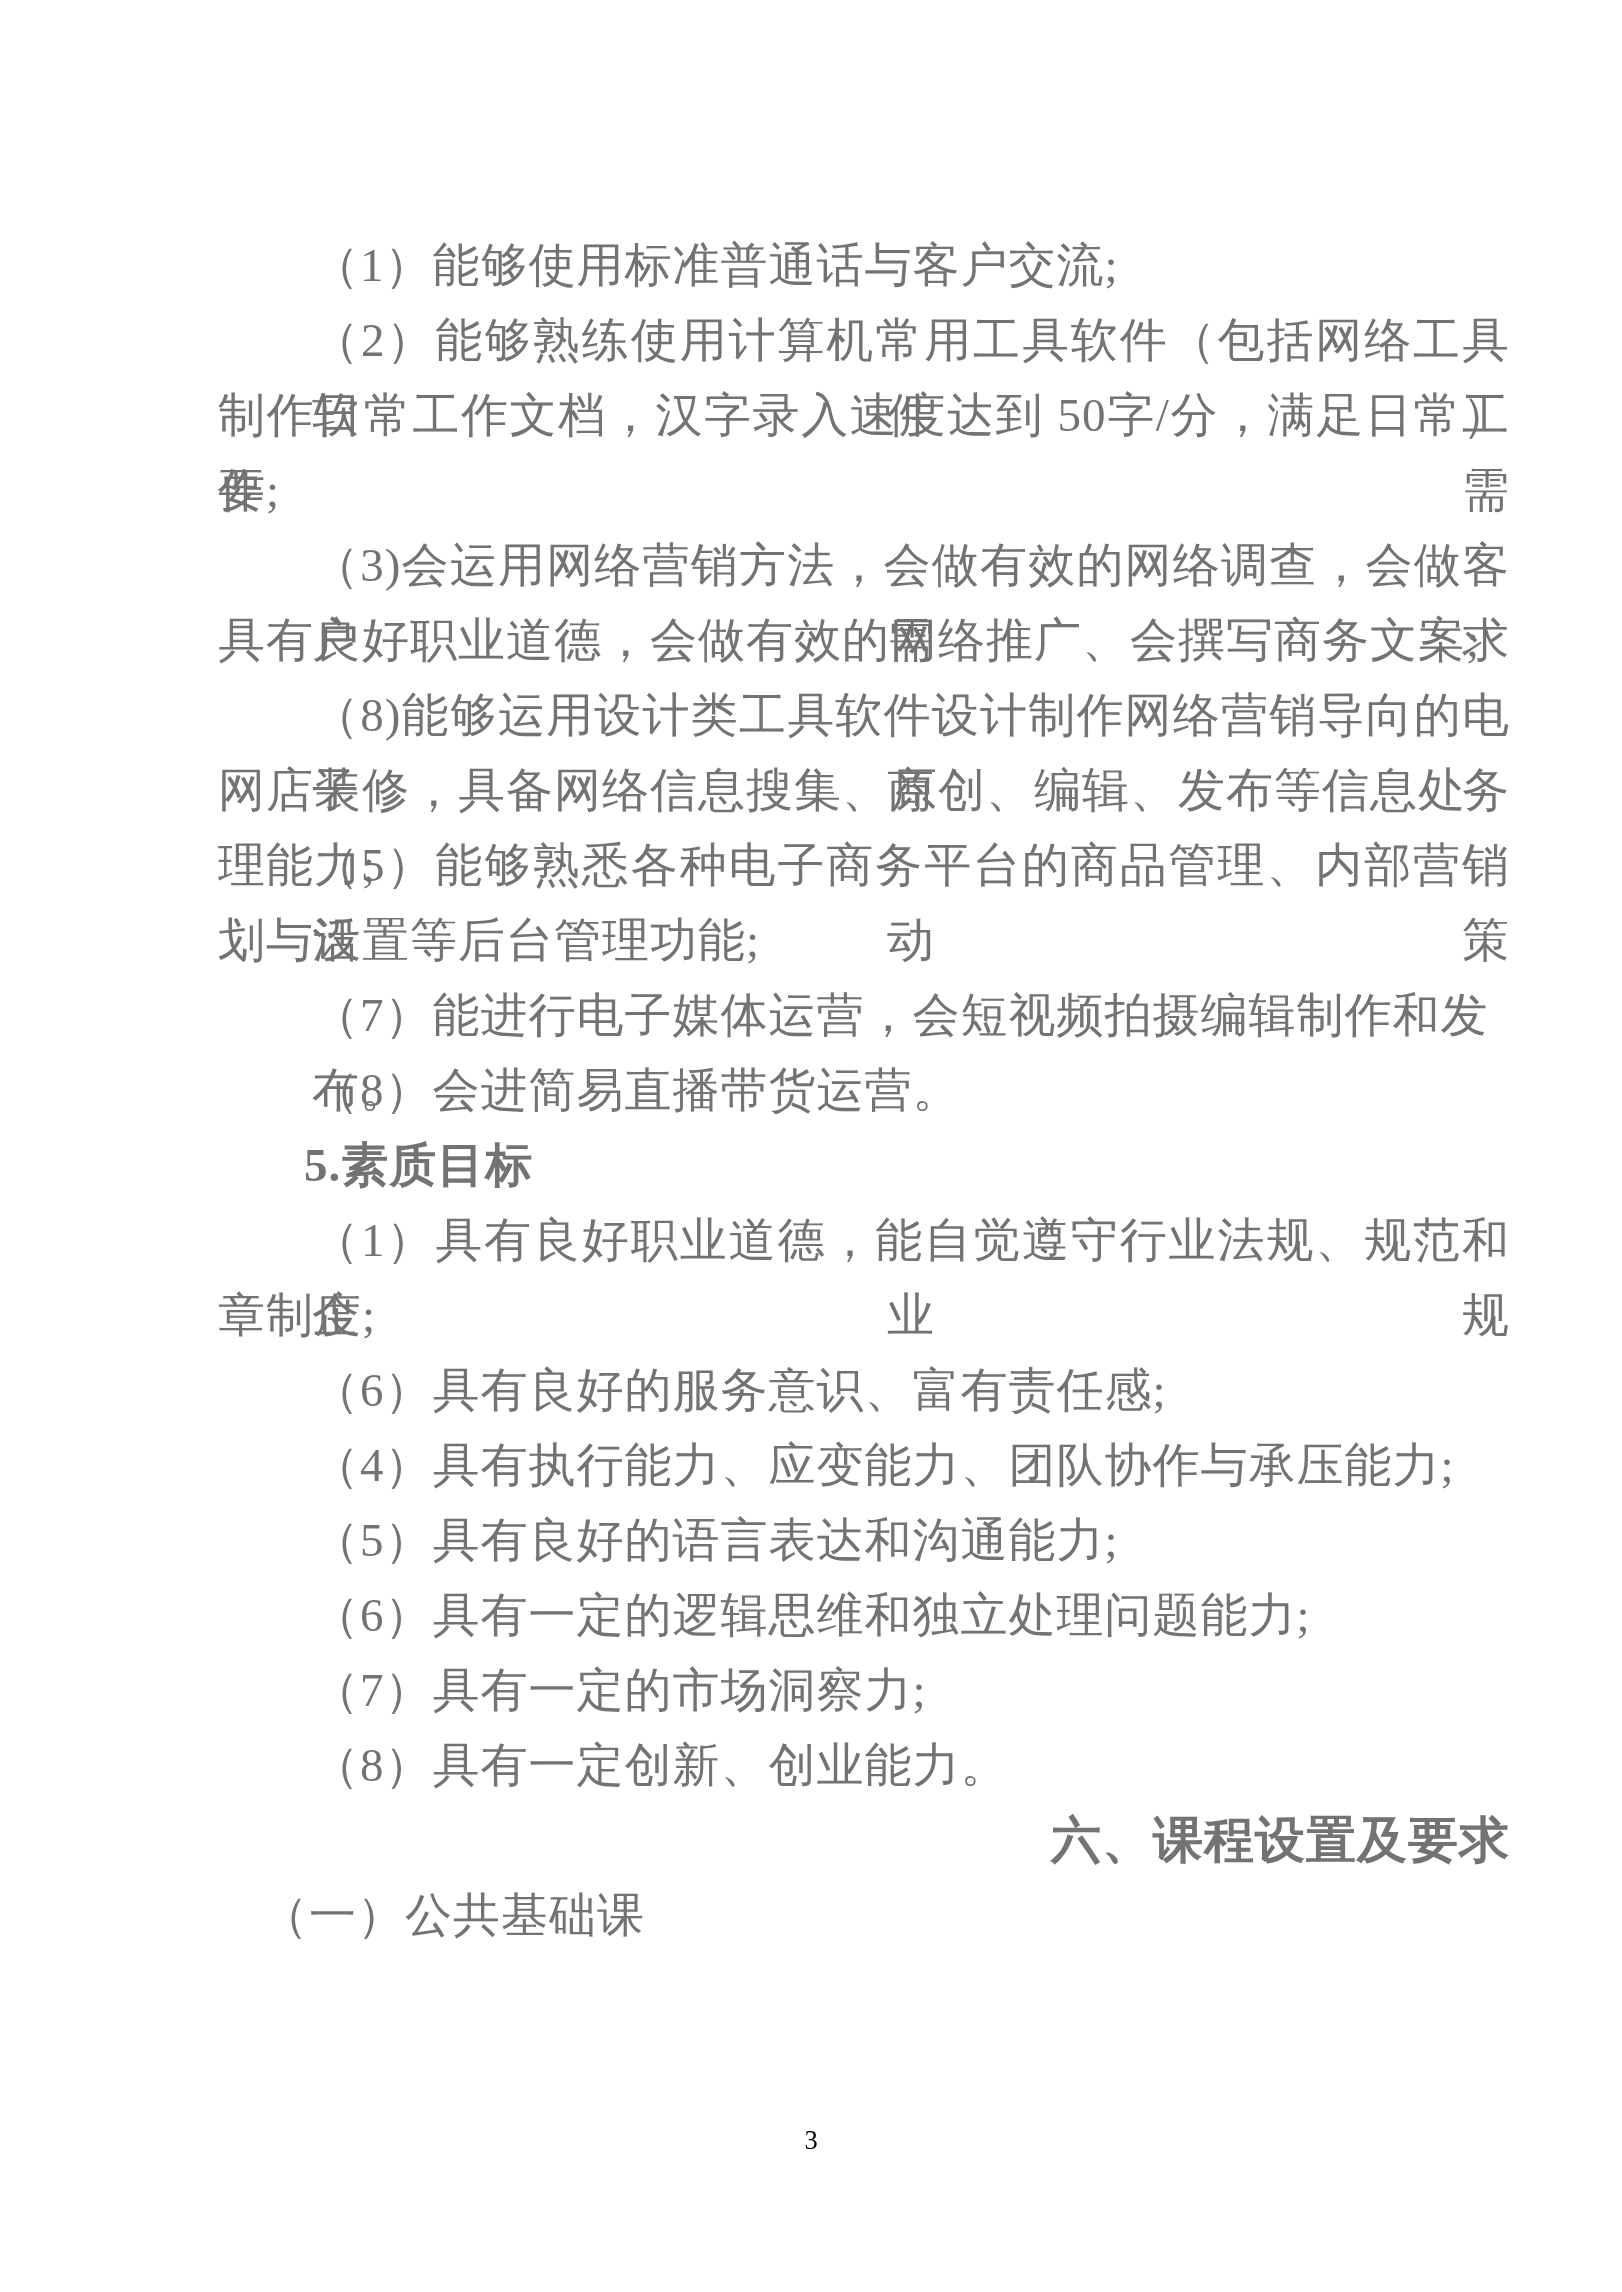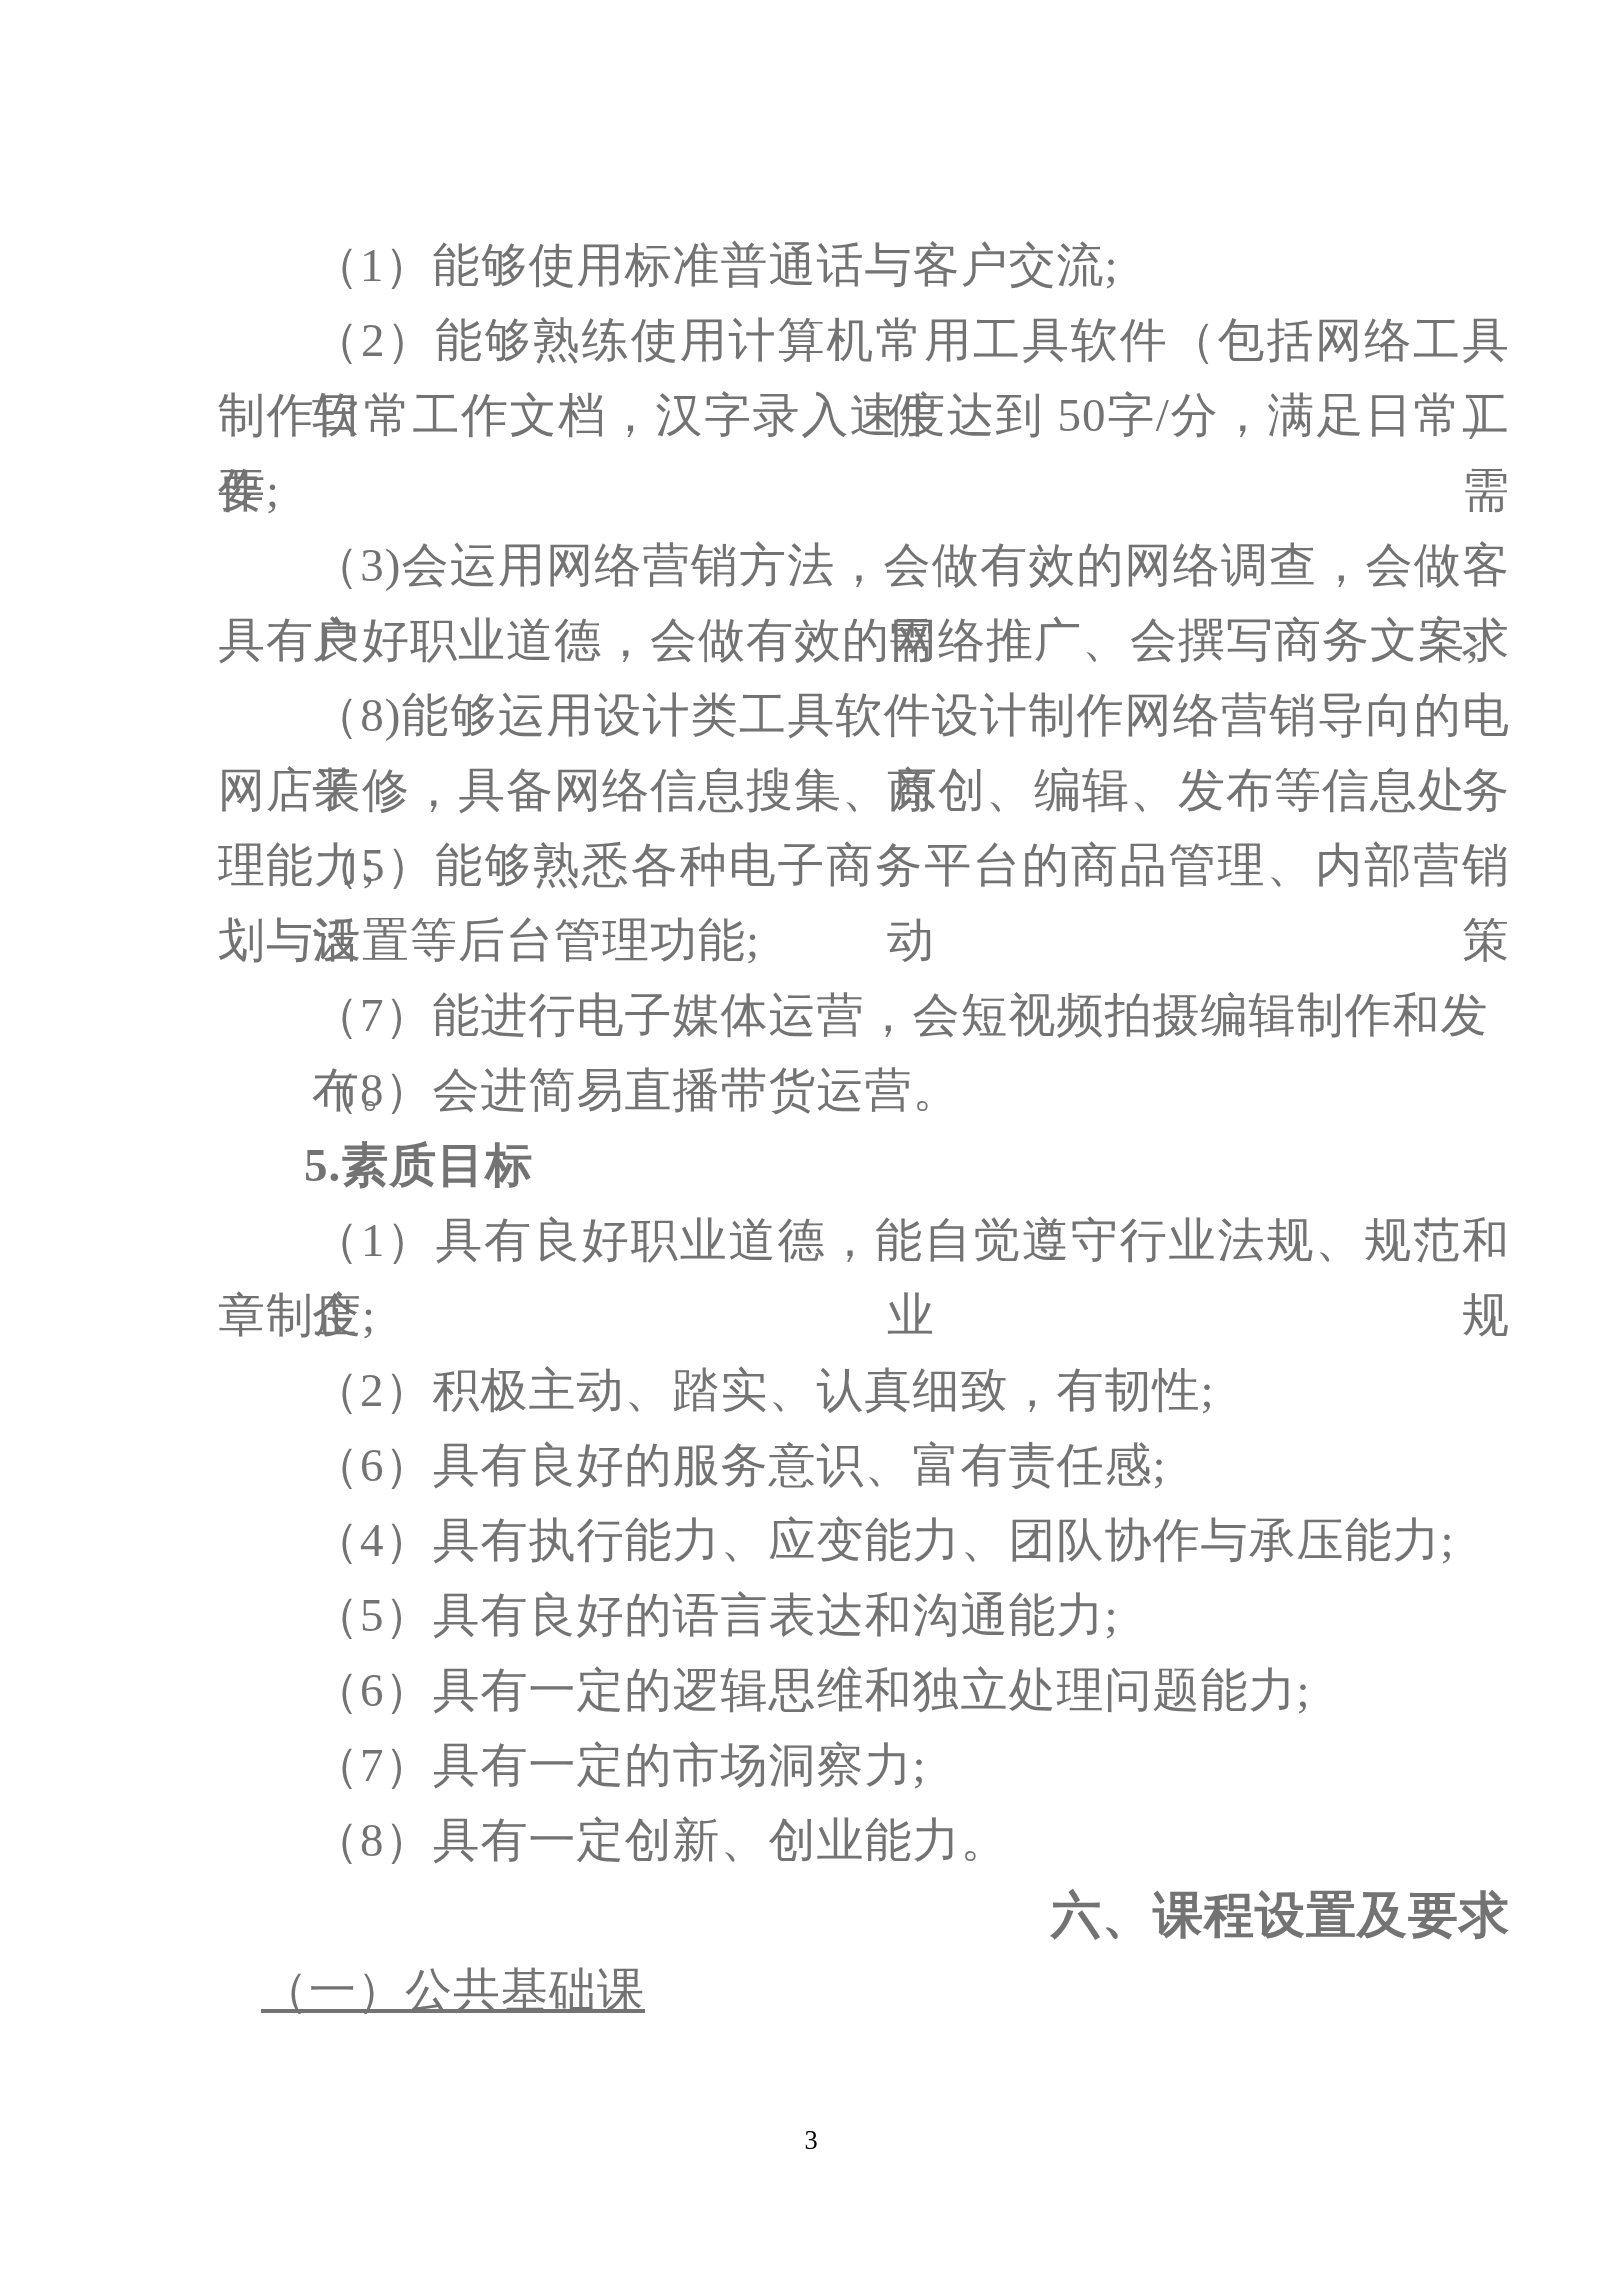--- a/index.html
+++ b/index.html
@@ -44,21 +44,20 @@
   }
   .line.section {
     font-family: "DejaVu Sans", "Liberation Sans", sans-serif;
     font-weight: bold;
     font-size: 50px;
     padding-left: 47px;
     text-align: right;
   }
   .line.kai {
     padding-left: 43px;
-    text-decoration: underline;
   }
   .page-number {
     position: absolute;
     top: 2121px;
     left: 0;
     width: 100%;
     text-align: center;
     font-family: "Liberation Serif", "DejaVu Serif", serif;
     font-size: 26.5px;
     line-height: 39px;
@@ -78,21 +77,20 @@
       <div class="line body">具有良好职业道德，会做有效的网络推广、会撰写商务文案;</div>
       <div class="line body first full">（8)能够运用设计类工具软件设计制作网络营销导向的电子商务</div>
       <div class="line body">网店装修，具备网络信息搜集、原创、编辑、发布等信息处理能力;</div>
       <div class="line body first full">（5）能够熟悉各种电子商务平台的商品管理、内部营销活动策</div>
       <div class="line body">划与设置等后台管理功能;</div>
       <div class="line body first">（7）能进行电子媒体运营，会短视频拍摄编辑制作和发布。</div>
       <div class="line body first">（8）会进简易直播带货运营。</div>
       <div class="line heading">5.素质目标</div>
       <div class="line body first full">（1）具有良好职业道德，能自觉遵守行业法规、规范和企业规</div>
       <div class="line body">章制度;</div>
-      <div class="line body first">（2）积极主动、踏实、认真细致，有韧性;</div>
       <div class="line body first">（6）具有良好的服务意识、富有责任感;</div>
       <div class="line body first">（4）具有执行能力、应变能力、团队协作与承压能力;</div>
       <div class="line body first">（5）具有良好的语言表达和沟通能力;</div>
       <div class="line body first">（6）具有一定的逻辑思维和独立处理问题能力;</div>
       <div class="line body first">（7）具有一定的市场洞察力;</div>
       <div class="line body first">（8）具有一定创新、创业能力。</div>
       <div class="line section">六、课程设置及要求</div>
       <div class="line kai">（一）公共基础课</div>
     </div>
   <div class="page-number">3</div>

